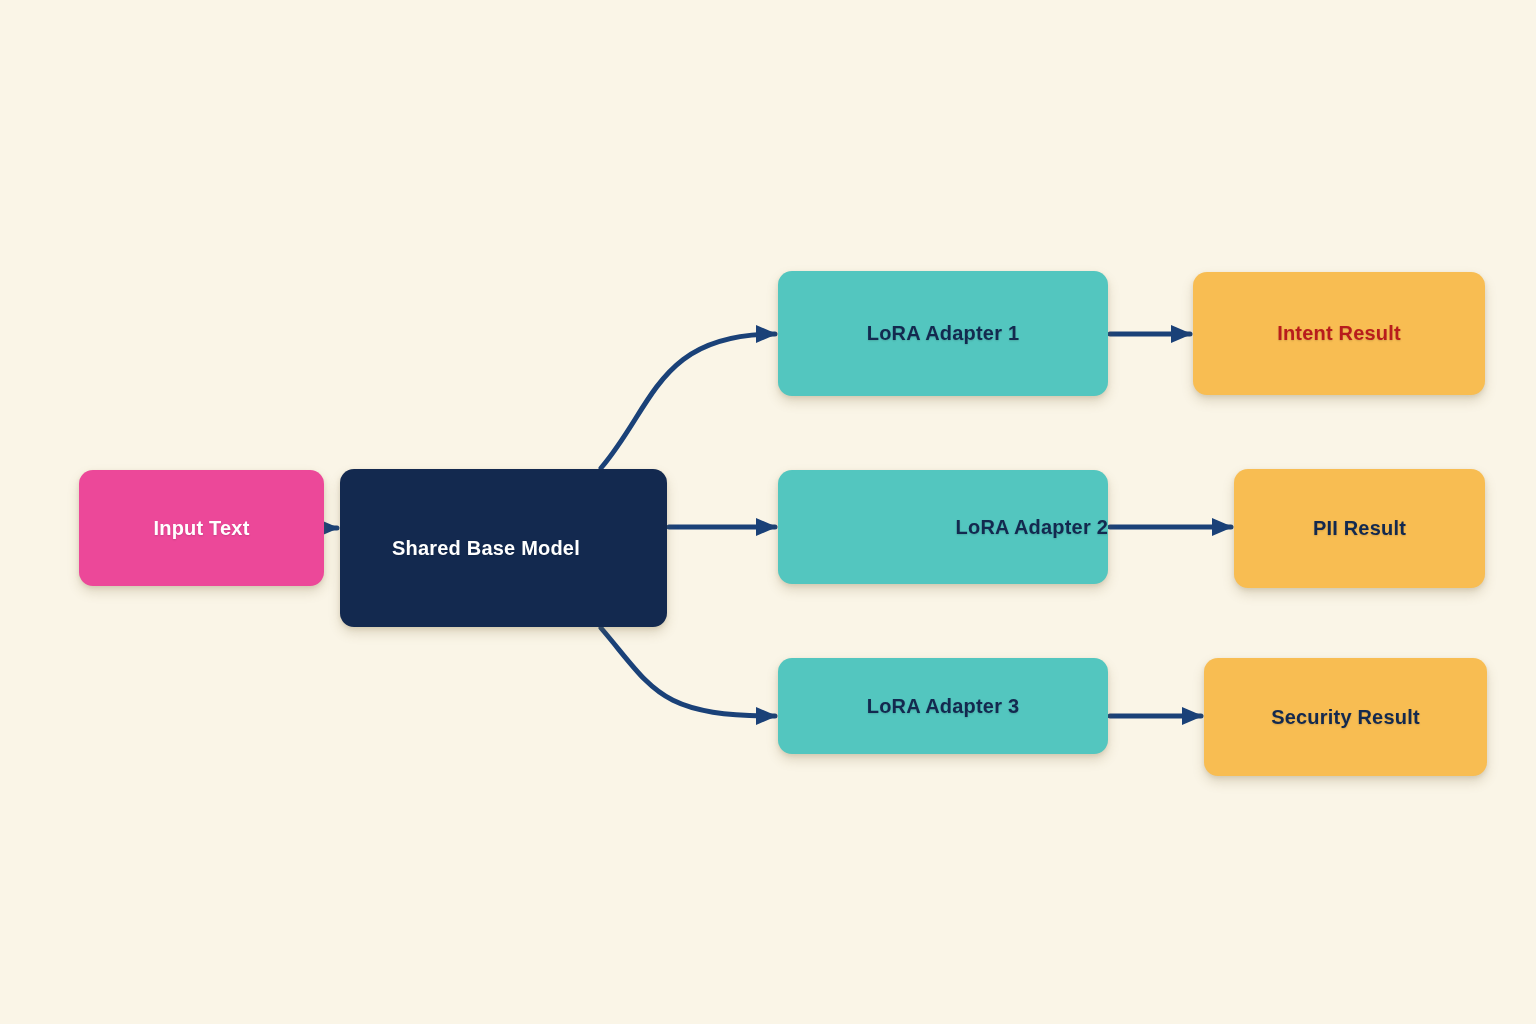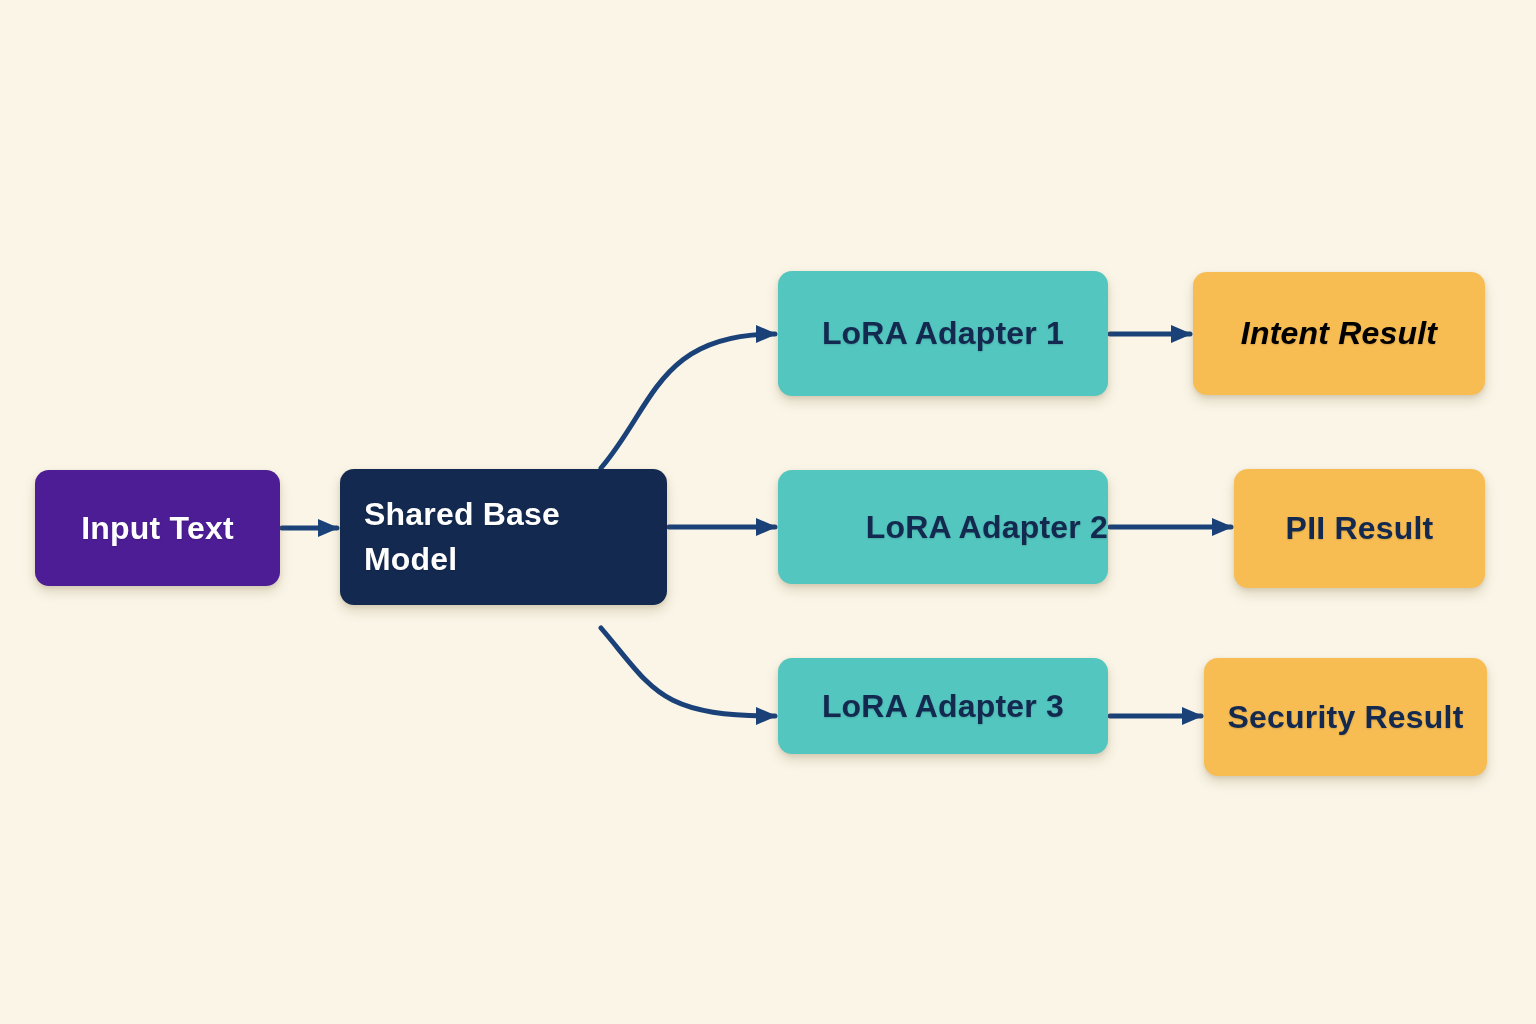--- a/index.html
+++ b/index.html
@@ -29,31 +29,31 @@
     stroke-width: 5;
     stroke-linecap: round;
   }
   .node {
     position: absolute;
     display: flex;
     align-items: center;
     justify-content: center;
     box-sizing: border-box;
     border-radius: 14px;
-    font-size: 32px;
+    font-size: 20px;
     font-weight: bold;
     letter-spacing: 0.2px;
     box-shadow: 0 6px 12px rgba(125, 105, 60, 0.22), 0 2px 4px rgba(125, 105, 60, 0.14);
   }
   .node .label {
     text-shadow: 0 1px 2px rgba(0,0,0,0.14);
   }
   #node-input    { left: 35px;   top: 470px; width: 245px; height: 116px; }
-  #node-base     { left: 340px;  top: 469px; width: 327px; height: 136px;
-                   justify-content: flex-end; padding: 0 52px 0 24px;
+  #node-base     { left: 340px;  top: 469px; width: 327px; height: 158px;
+                   justify-content: flex-start; padding: 0 52px 0 52px;
                    line-height: 1.4; }
   #node-adapter1 { left: 778px;  top: 271px; width: 330px; height: 125px; }
   #node-adapter2 { left: 778px;  top: 470px; width: 330px; height: 114px; justify-content: flex-end; }
   #node-adapter3 { left: 778px;  top: 658px; width: 330px; height: 96px; }
   #node-result1  { left: 1193px; top: 272px; width: 292px; height: 123px; }
   #node-result2  { left: 1234px; top: 469px; width: 251px; height: 119px; }
   #node-result3  { left: 1204px; top: 658px; width: 283px; height: 118px; }
 </style>
 </head>
 <body>
@@ -68,41 +68,41 @@
     </defs>
     <path class="edge" d="M 282 528 L 337 528" marker-end="url(#arrowhead)" style="stroke: rgb(26, 65, 120);"></path>
     <path class="edge" d="M 601 468 C 654 406, 658 334, 775 334" marker-end="url(#arrowhead)" style="stroke: rgb(26, 65, 120);"></path>
     <path class="edge" d="M 669 527 L 775 527" marker-end="url(#arrowhead)" style="stroke: rgb(26, 65, 120);"></path>
     <path class="edge" d="M 601 628 C 654 690, 658 716, 775 716" marker-end="url(#arrowhead)" style="stroke: rgb(26, 65, 120);"></path>
     <path class="edge" d="M 1110 334 L 1190 334" marker-end="url(#arrowhead)" style="stroke: rgb(26, 65, 120);"></path>
     <path class="edge" d="M 1110 527 L 1231 527" marker-end="url(#arrowhead)" style="stroke: rgb(26, 65, 120);"></path>
     <path class="edge" d="M 1110 716 L 1201 716" marker-end="url(#arrowhead)" style="stroke: rgb(26, 65, 120);"></path>
   </svg>
 
-  <div class="node" id="node-input" style="background-color: #4c1d95; color: rgb(255, 255, 255);">
+  <div class="node" id="node-input" style="background-color: #ec4899; color: rgb(255, 255, 255); margin-left: 44px;">
     <span class="label">Input Text</span>
   </div>
 
   <div class="node" id="node-base" style="background-color: rgb(19, 41, 79); color: rgb(255, 255, 255);">
     <span class="label">Shared Base Model</span>
   </div>
 
   <div class="node" id="node-adapter1" style="background-color: rgb(83, 198, 191); color: rgb(19, 41, 79);">
     <span class="label">LoRA Adapter 1</span>
   </div>
 
   <div class="node" id="node-adapter2" style="background-color: rgb(83, 198, 191); color: rgb(19, 41, 79);">
     <span class="label">LoRA Adapter 2</span>
   </div>
 
   <div class="node" id="node-adapter3" style="background-color: rgb(83, 198, 191); color: rgb(19, 41, 79);">
     <span class="label">LoRA Adapter 3</span>
   </div>
 
-  <div class="node" id="node-result1" style="background-color: rgb(248, 189, 82); color: #000000; font-style: italic;">
+  <div class="node" id="node-result1" style="background-color: rgb(248, 189, 82); color: #b91c1c;">
     <span class="label">Intent Result</span>
   </div>
 
   <div class="node" id="node-result3" style="background-color: rgb(248, 189, 82); color: rgb(19, 41, 79);">
     <span class="label">Security Result</span>
   </div>
 
   <div class="node" id="node-result2" style="background-color: rgb(248, 189, 82); color: rgb(19, 41, 79);">
     <span class="label">PII Result</span>
   </div>

